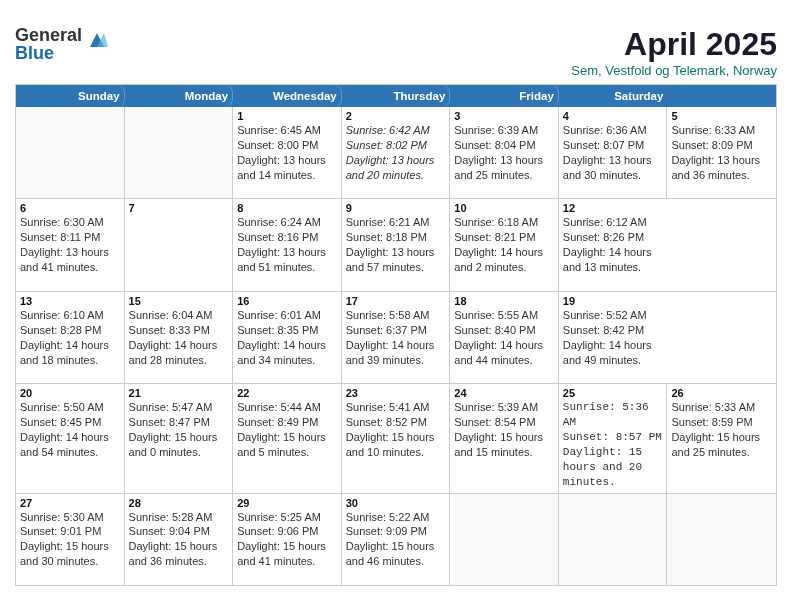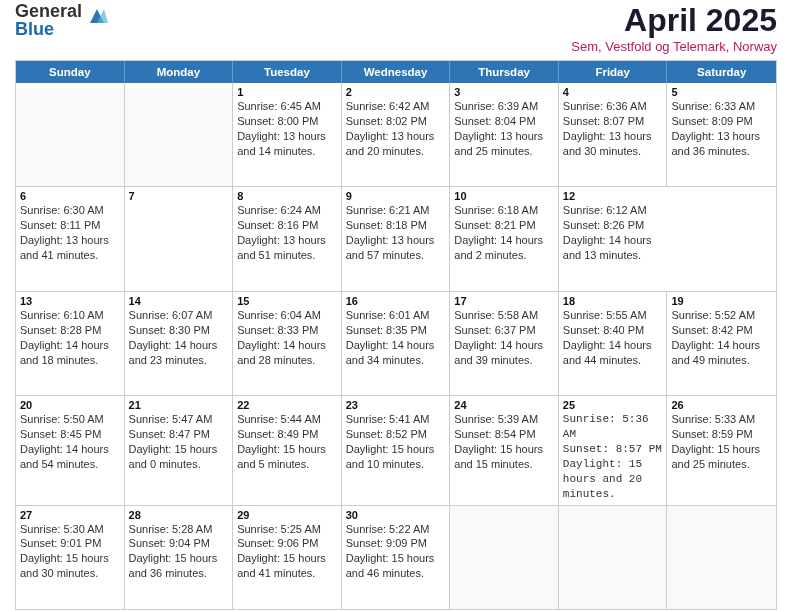--- a/index.html
+++ b/index.html
@@ -6,21 +6,21 @@
     body {
       width: 792px;
       height: 612px;
       font-family: Arial, sans-serif;
       background: #fff;
       overflow: hidden;
     }
     .page {
       width: 792px;
       height: 612px;
-      padding: 2px 15px;
+      padding: 26px 15px;
       display: flex;
       flex-direction: column;
     }
     .header {
       display: flex;
       justify-content: space-between;
       align-items: flex-start;
       margin-bottom: 6px;
     }
     .logo {
@@ -52,40 +52,41 @@
     .title-block {
       text-align: right;
     }
     .main-title {
       font-size: 32px;
       font-weight: bold;
       color: #1a1a2e;
     }
     .subtitle {
       font-size: 13px;
-      color: #be185d;
+      color: #0f766e;
     }
     .calendar {
       flex: 1;
       display: flex;
       flex-direction: column;
       border: 1px solid #ccc;
     }
     .cal-header {
       display: grid;
       grid-template-columns: repeat(7, 1fr);
       background: #2e75b6;
     }
     .cal-header-cell {
       color: #fff;
       font-size: 11.5px;
       font-weight: bold;
       padding: 5px 4px;
-      text-align: center;
+      text-align: right;
       border-right: 1px solid #5a9fd4;
+      border-radius: 8px;
     }
     .cal-header-cell:last-child { border-right: none; }
     .cal-body {
       flex: 1;
       display: flex;
       flex-direction: column;
     }
     .cal-row {
       display: grid;
       grid-template-columns: repeat(7, 1fr);
@@ -133,39 +134,38 @@
     <div class="title-block">
       <div class="main-title">April 2025</div>
       <div class="subtitle">Sem, Vestfold og Telemark, Norway</div>
     </div>
   </div>
 
   <div class="calendar">
     <div class="cal-header">
     <div class="cal-header-cell">Sunday</div>
         <div class="cal-header-cell">Monday</div>
-        <div class="cal-header-cell">Tuesday</div>
         <div class="cal-header-cell">Wednesday</div>
         <div class="cal-header-cell">Thursday</div>
         <div class="cal-header-cell">Friday</div>
         <div class="cal-header-cell">Saturday</div>
       </div>
     <div class="cal-body">
     <div class="cal-row">
           <div class="cal-cell empty"></div>
           <div class="cal-cell empty"></div>
           <div class="cal-cell">
             <div class="day-num">1</div>
             <div class="cell-text" style="white-space: pre-line;">Sunrise: 6:45 AM
 Sunset: 8:00 PM
 Daylight: 13 hours and 14 minutes.</div>
           </div>
           <div class="cal-cell">
             <div class="day-num">2</div>
-            <div class="cell-text" style="white-space: pre-line;">Sunrise: 6:42 AM
+            <div class="cell-text" style="white-space: pre-line; font-style: italic;">Sunrise: 6:42 AM
 Sunset: 8:02 PM
 Daylight: 13 hours and 20 minutes.</div>
           </div>
           <div class="cal-cell">
             <div class="day-num">3</div>
             <div class="cell-text" style="white-space: pre-line;">Sunrise: 6:39 AM
 Sunset: 8:04 PM
 Daylight: 13 hours and 25 minutes.</div>
           </div>
           <div class="cal-cell">
@@ -215,26 +215,20 @@
 Sunset: 8:26 PM
 Daylight: 14 hours and 13 minutes.</div>
           </div>
         </div>
         <div class="cal-row">
           <div class="cal-cell">
             <div class="day-num">13</div>
             <div class="cell-text" style="white-space: pre-line;">Sunrise: 6:10 AM
 Sunset: 8:28 PM
 Daylight: 14 hours and 18 minutes.</div>
-          </div>
-          <div class="cal-cell">
-            <div class="day-num">14</div>
-            <div class="cell-text" style="white-space: pre-line;">Sunrise: 6:07 AM
-Sunset: 8:30 PM
-Daylight: 14 hours and 23 minutes.</div>
           </div>
           <div class="cal-cell">
             <div class="day-num">15</div>
             <div class="cell-text" style="white-space: pre-line;">Sunrise: 6:04 AM
 Sunset: 8:33 PM
 Daylight: 14 hours and 28 minutes.</div>
           </div>
           <div class="cal-cell">
             <div class="day-num">16</div>
             <div class="cell-text" style="white-space: pre-line;">Sunrise: 6:01 AM

